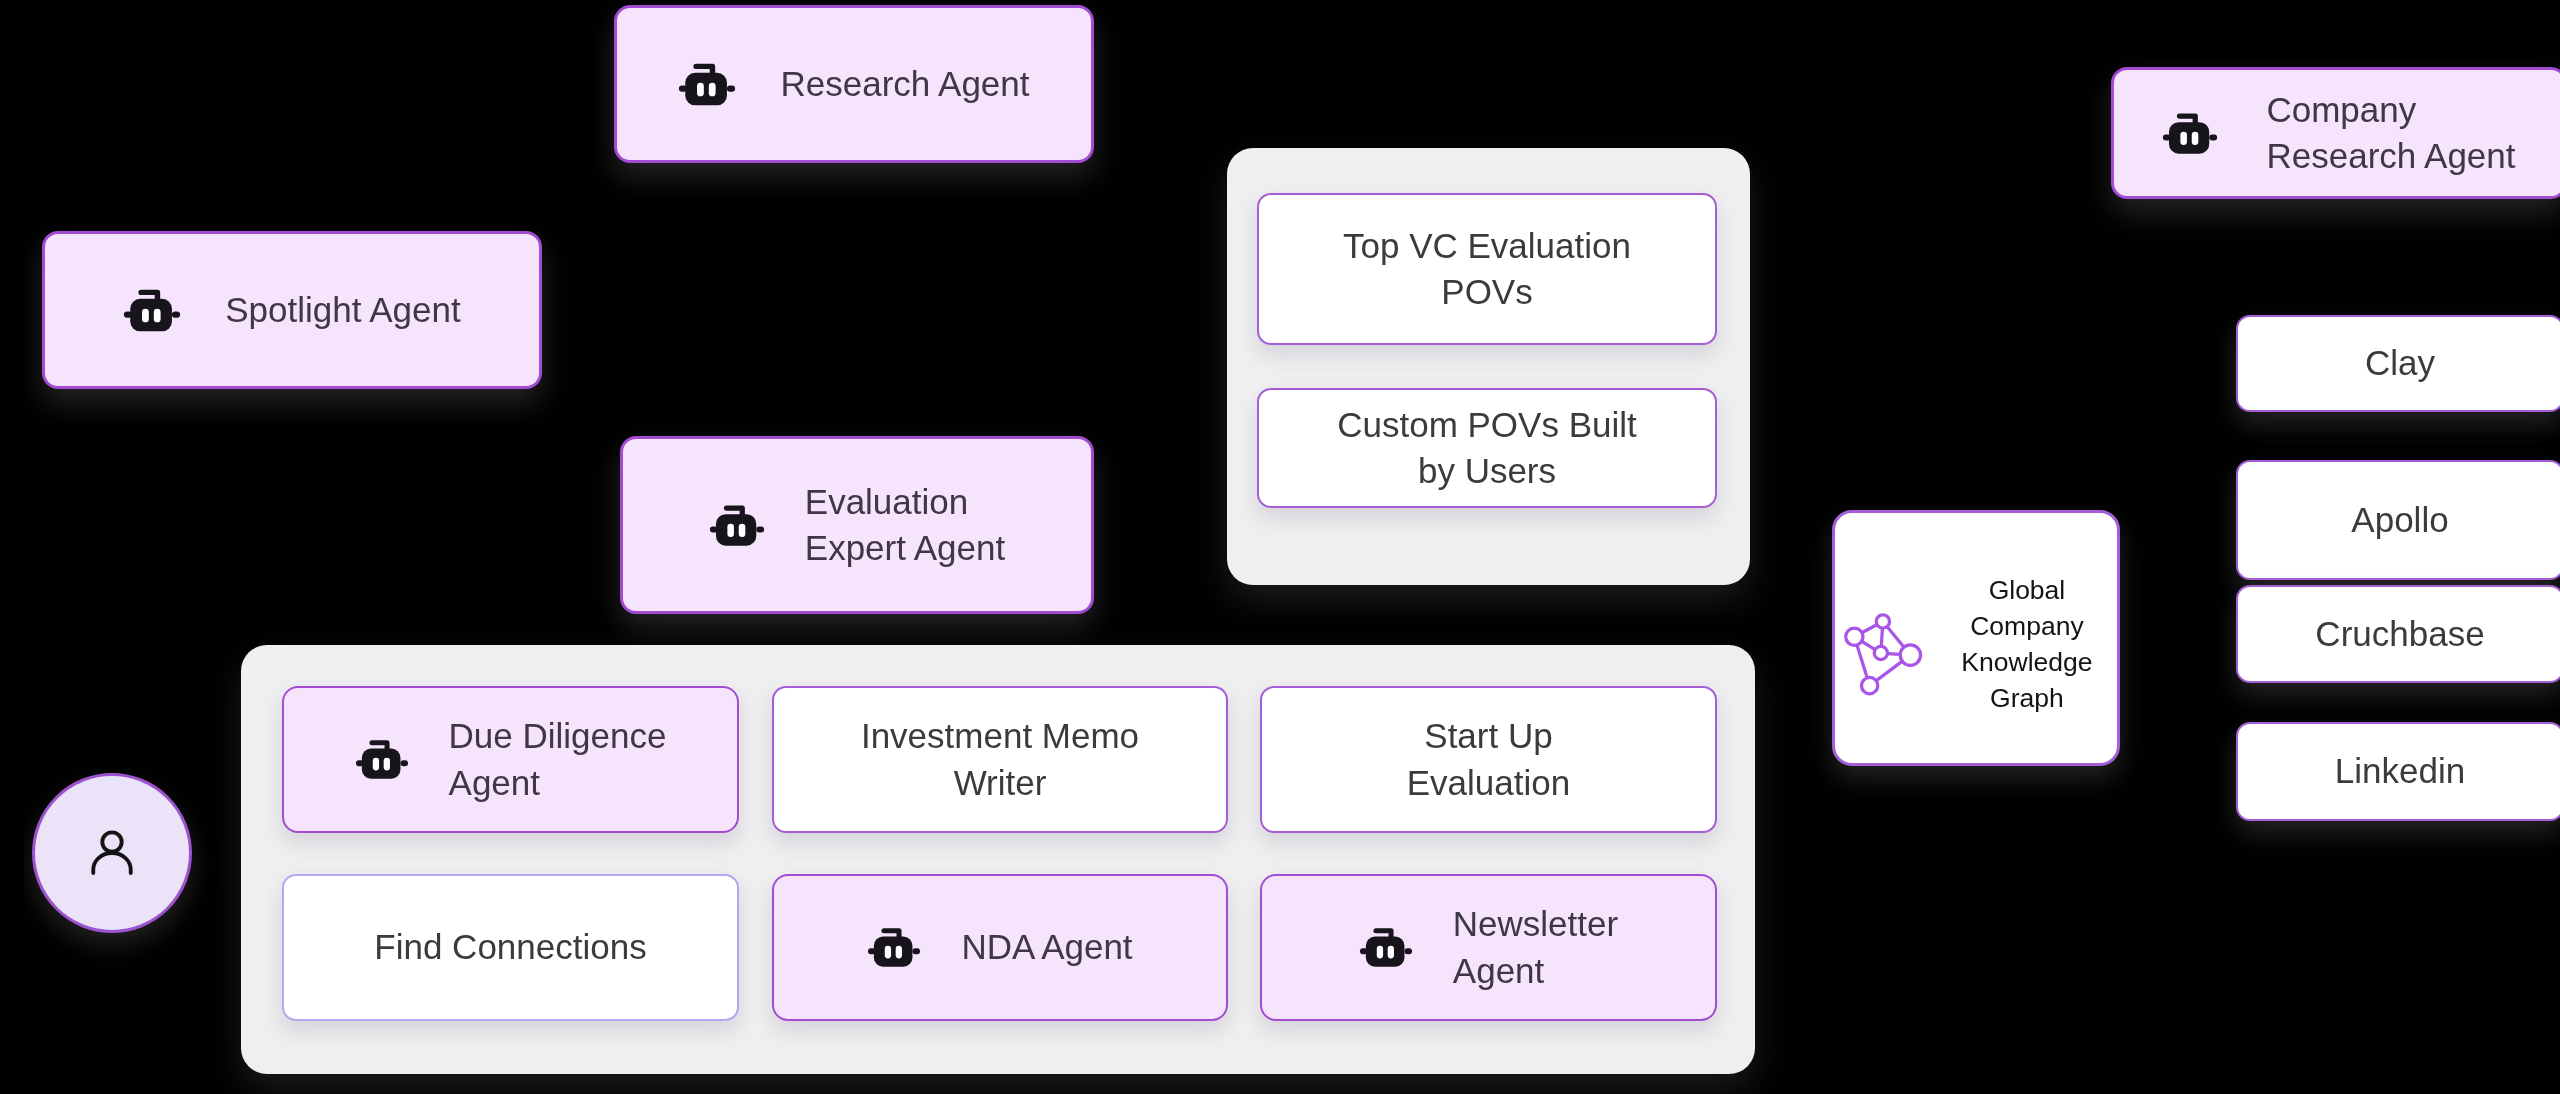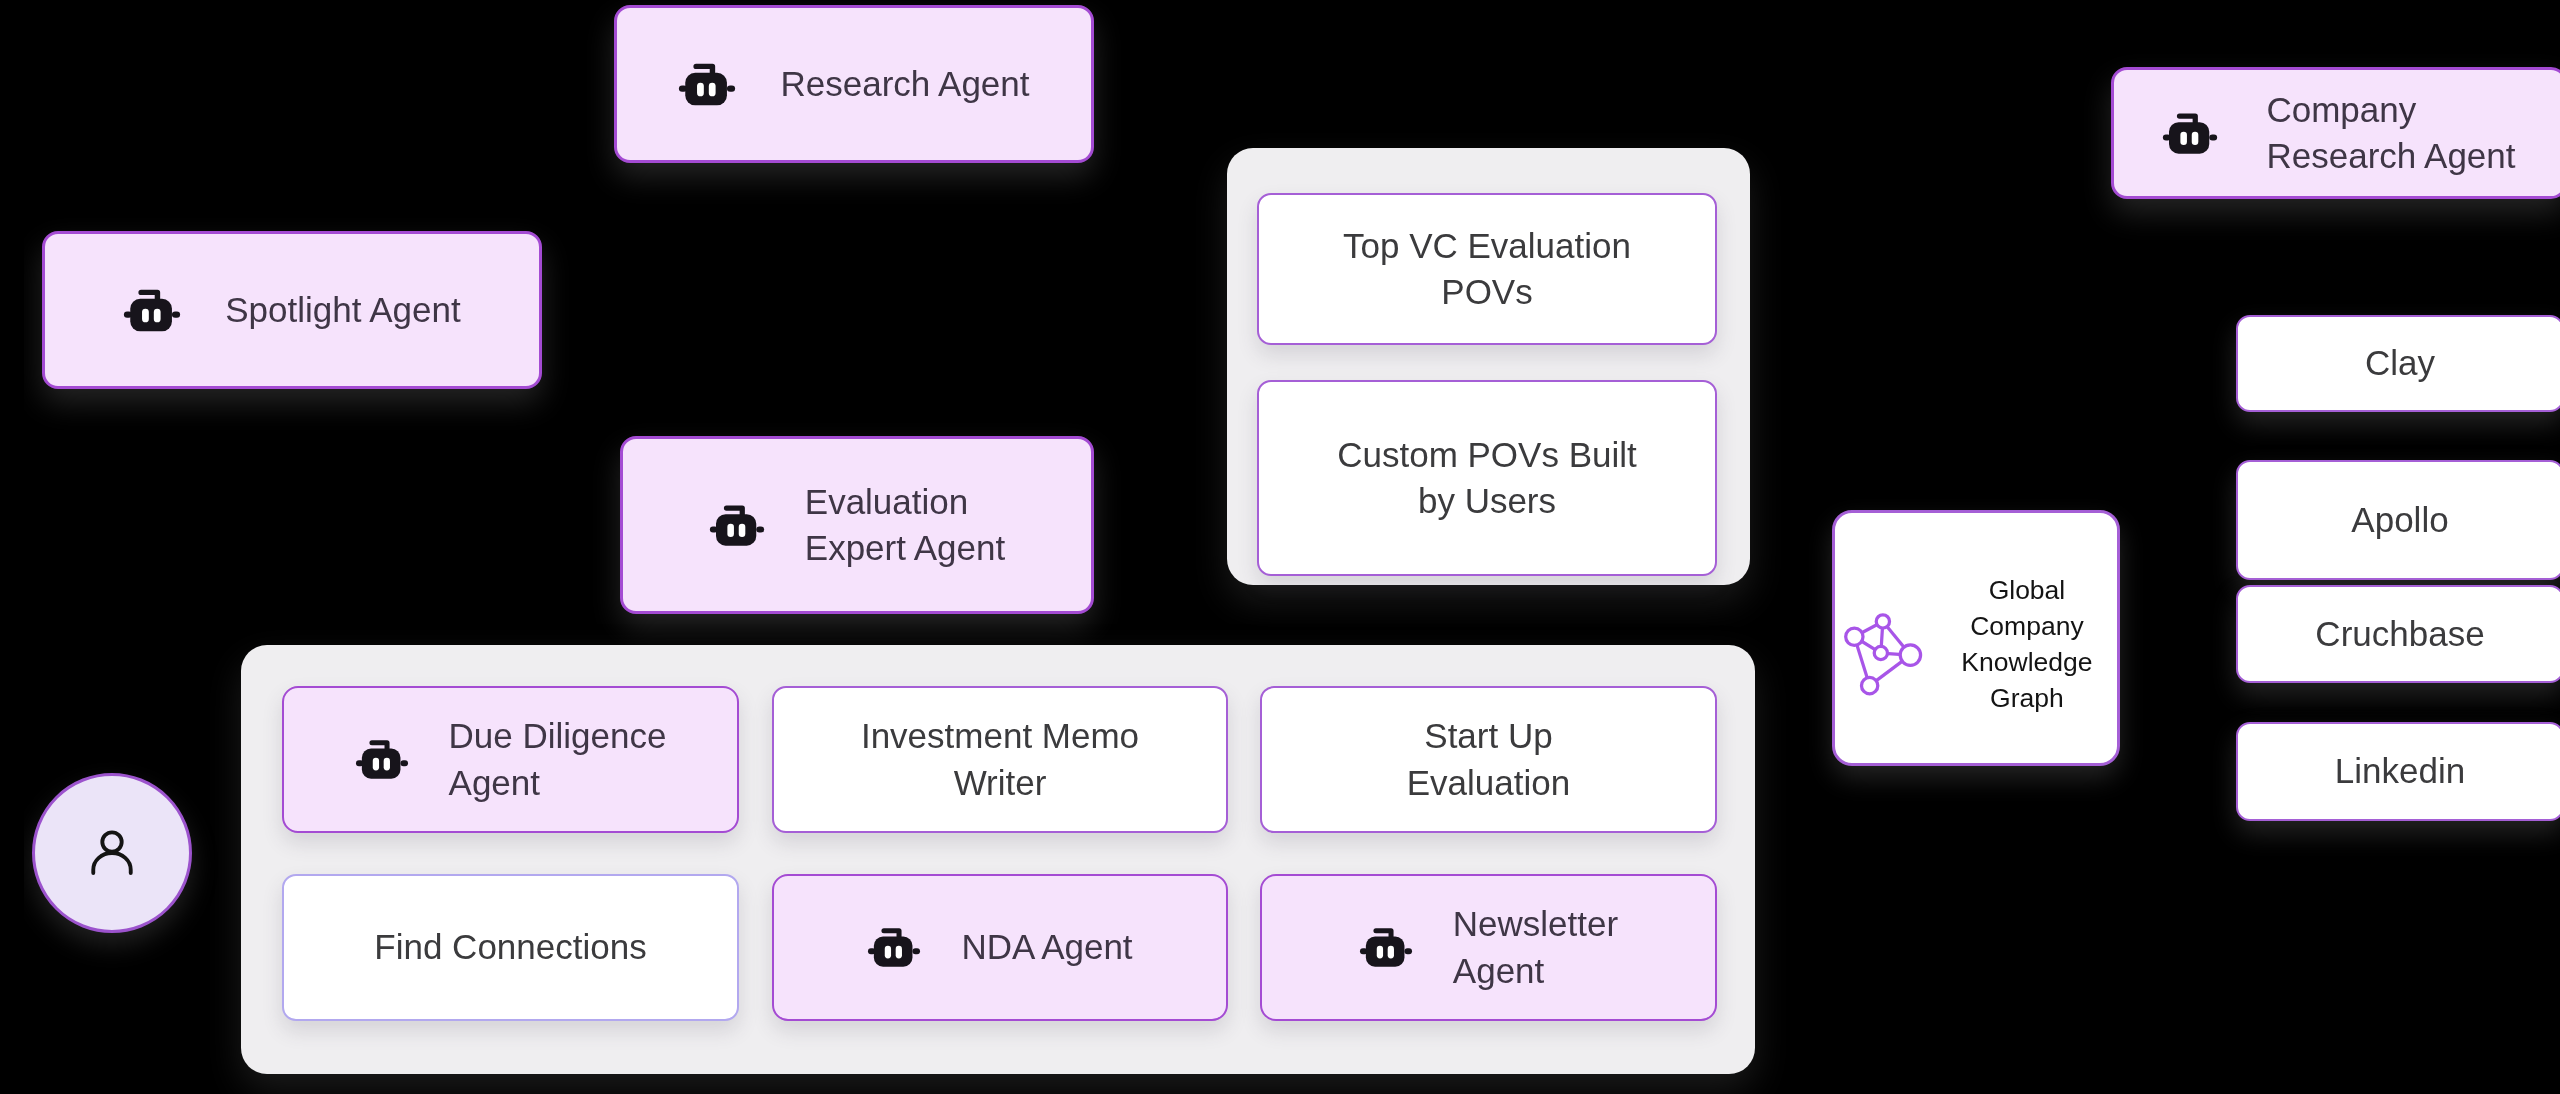--- a/index.html
+++ b/index.html
@@ -134,21 +134,21 @@
       </svg>
     <div class="label">Company
 Research Agent</div>
   </div>
 
   <div class="group" style="left:1203px;top:148px;width:523px;height:437px">
     <div class="card white-card in-group" style="left:30px;top:45px;width:460px;height:152px">
       <div class="label center-text">Top VC Evaluation
 POVs</div>
     </div>
-    <div class="card white-card in-group" style="left:30px;top:232px;width:460px;height:196px">
+    <div class="card white-card in-group" style="left:30px;top:240px;width:460px;height:120px">
       <div class="label center-text">Custom POVs Built
 by Users</div>
     </div>
   </div>
 
   <div class="card white-card kg-card" style="left:1808px;top:510px;width:288px;height:256px;border-width:3px">
     <svg class="kg-icon" width="120" height="104" viewBox="0 0 100 100" fill="none">
       <g stroke="#a855e8" stroke-width="3.2">
         <line x1="47" y1="21" x2="19" y2="36"></line>
         <line x1="47" y1="21" x2="74" y2="54"></line>

